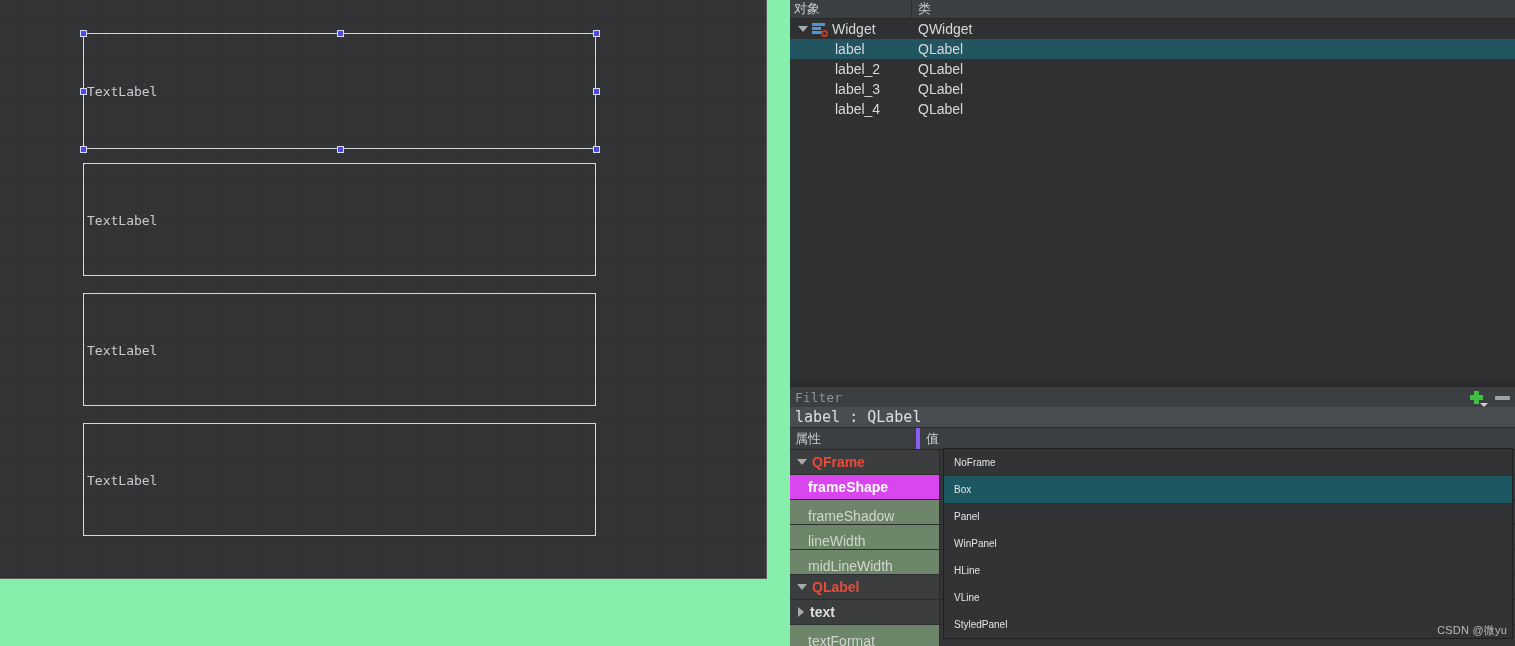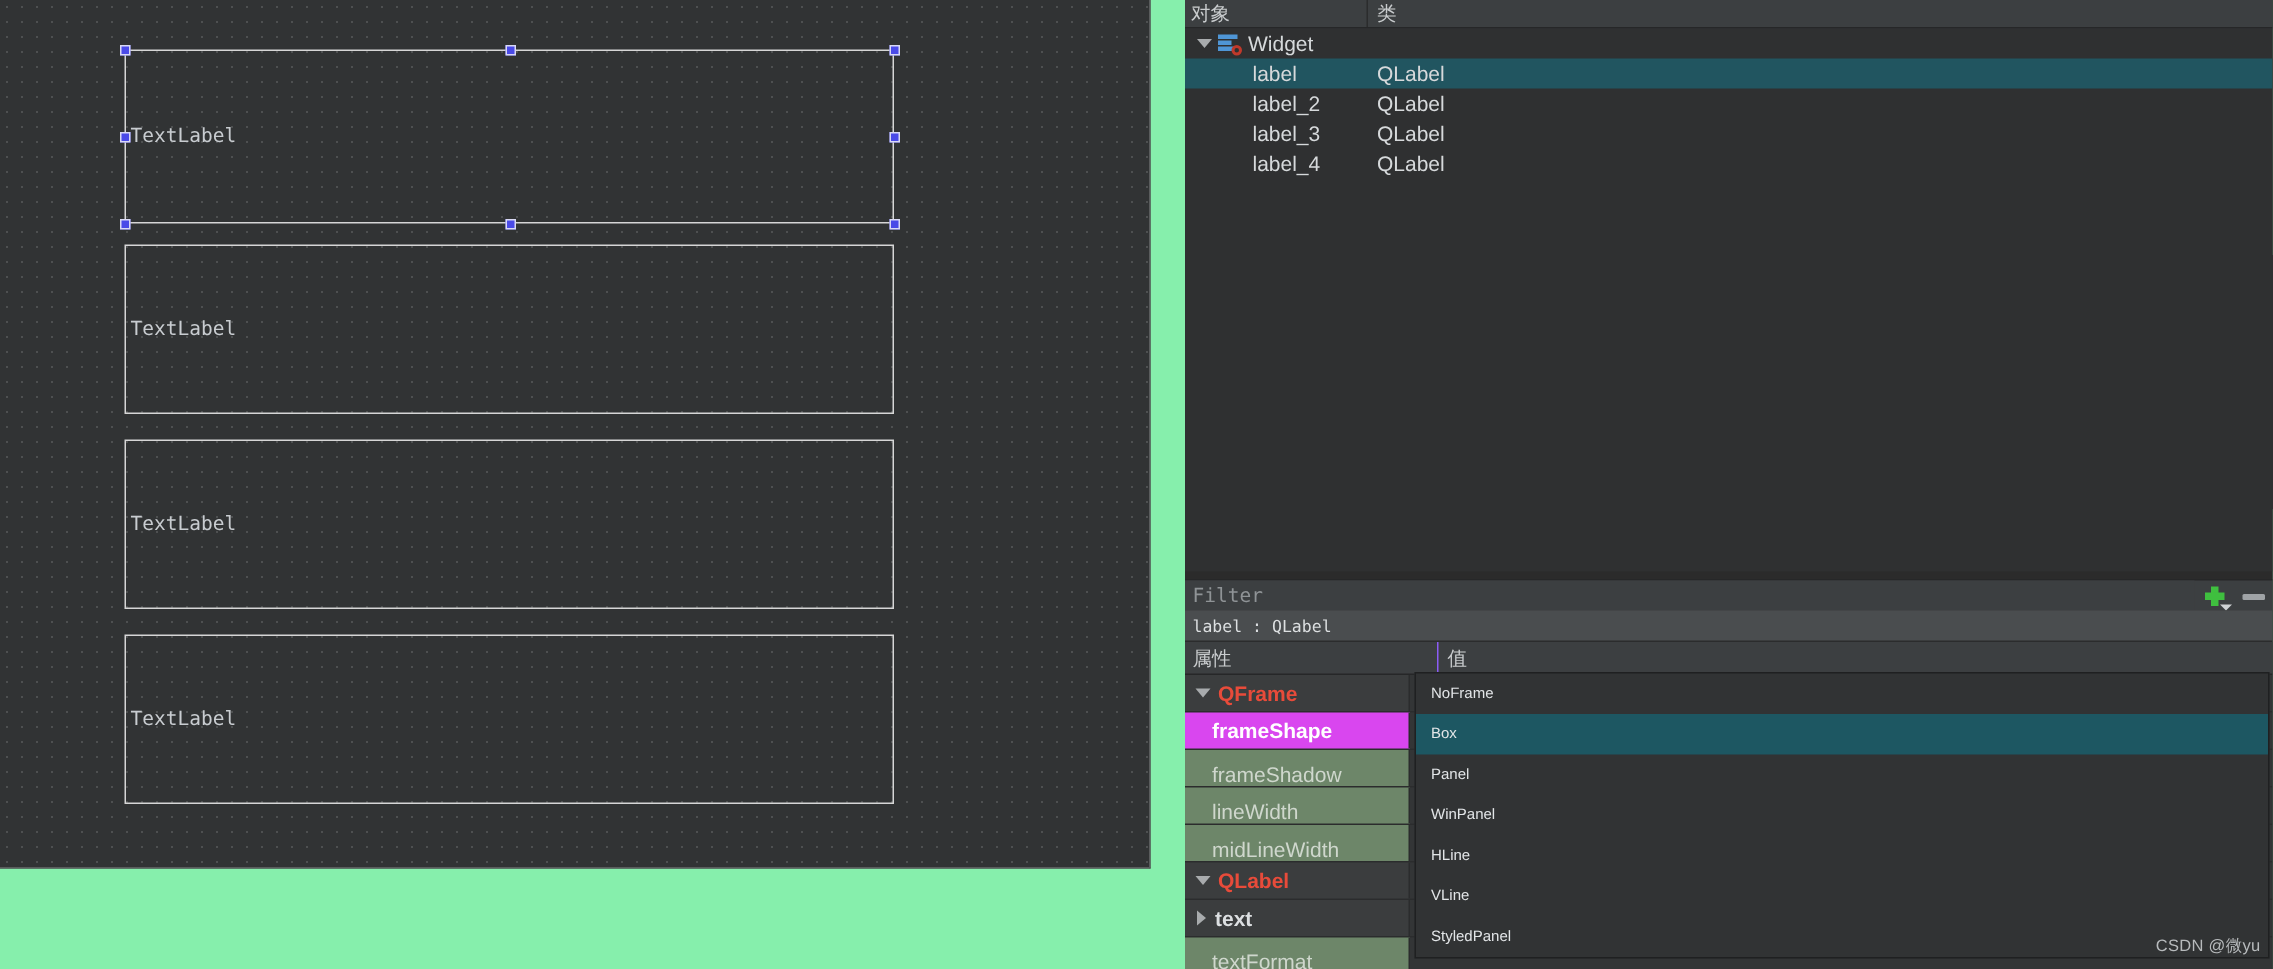--- a/index.html
+++ b/index.html
@@ -215,21 +215,21 @@
 
   
   #prop-objheader {
     position: absolute;
     left: 0; top: 407px;
     width: 725px;
     height: 21px;
     background: #4a4d4f;
     color: #dcdfe1;
     font-family: "DejaVu Sans Mono", "Liberation Mono", monospace;
-    font-size: 11px;
+    font-size: 15px;
     line-height: 21px;
     padding-left: 5px;
     box-sizing: border-box;
     border-bottom: 1px solid #2b2c2d;
   }
 
   
   #prop-table {
     position: absolute;
     left: 0; top: 428px;
@@ -239,24 +239,24 @@
   }
   .pt-header {
     display: flex;
     height: 21px;
     background: #3c3f41;
     border-bottom: 1px solid #262728;
     font-size: 13px;
     color: #c9ccce;
   }
   .pt-header .h-name {
-    width: 169px;
+    width: 130px;
     padding-left: 5px;
     box-sizing: border-box;
-    border-right: 1px solid #8b5cf6;
+    border-right: 4px solid #8b5cf6;
     line-height: 21px;
   }
   .pt-header .h-val {
     flex: 1;
     padding-left: 6px;
     line-height: 21px;
   }
   .pt-row {
     display: flex;
     height: 24px;
@@ -384,20 +384,21 @@
           <div class="cell-obj">
             <span class="tri-expanded"></span>
             <span class="widget-icon">
               <i class="bar b1"></i>
               <i class="bar b2"></i>
               <i class="bar b3"></i>
               <i class="badge"></i>
             </span>
             <span>Widget</span>
           </div>
+          <div class="cell-cls">QWidget</div>
         </div>
         <div class="oi-row selected">
           <div class="cell-obj">
             <span class="oi-indent"></span>
             <span>label</span>
           </div>
           <div class="cell-cls">QLabel</div>
         </div>
         <div class="oi-row">
           <div class="cell-obj">

